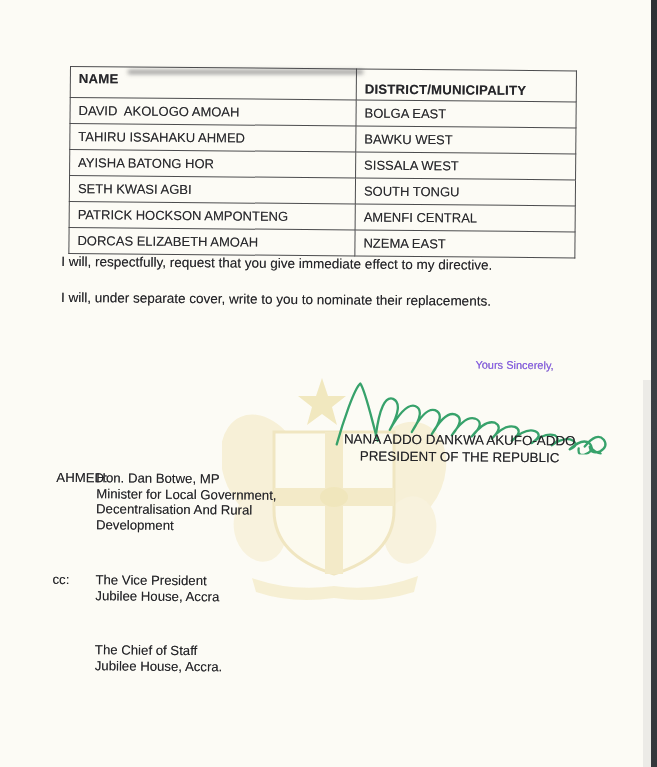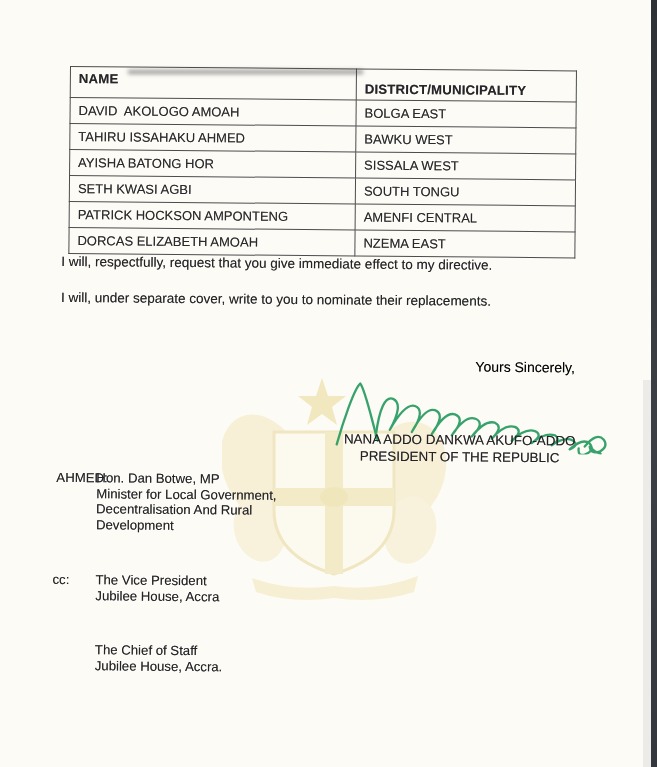--- a/index.html
+++ b/index.html
@@ -28,21 +28,21 @@
   .roster td{height:22px;color:#2a2a2e;}
   .col-name{width:286px;}
   .col-district{width:220px;}
   .roster th.h-name{vertical-align:top;padding-top:4px;}
   .roster th.h-district{vertical-align:bottom;padding-bottom:3px;}
 
   .para{position:absolute;left:63px;font-size:13.5px;color:#242428;width:540px;}
   .p1{top:254px;}
   .p2{top:290px;}
 
-  .closing{position:absolute;left:478px;top:355px;font-size:14px;color:#000000;}
+  .closing{position:absolute;left:478px;top:355px;font-size:11px;color:#8b5cf6;}
 
   .signature-wrap{position:absolute;left:330px;top:370px;width:290px;height:80px;}
 
   .signatory{position:absolute;left:344px;top:428px;width:238px;text-align:center;
     font-size:13.4px;line-height:17px;color:#242428;}
 
   .attn{position:absolute;left:60px;top:470px;display:flex;font-size:13.2px;
     line-height:15.5px;color:#242428;}
   .attn .label{width:40px;flex:none;}
   .attn .lines div{white-space:nowrap;}

